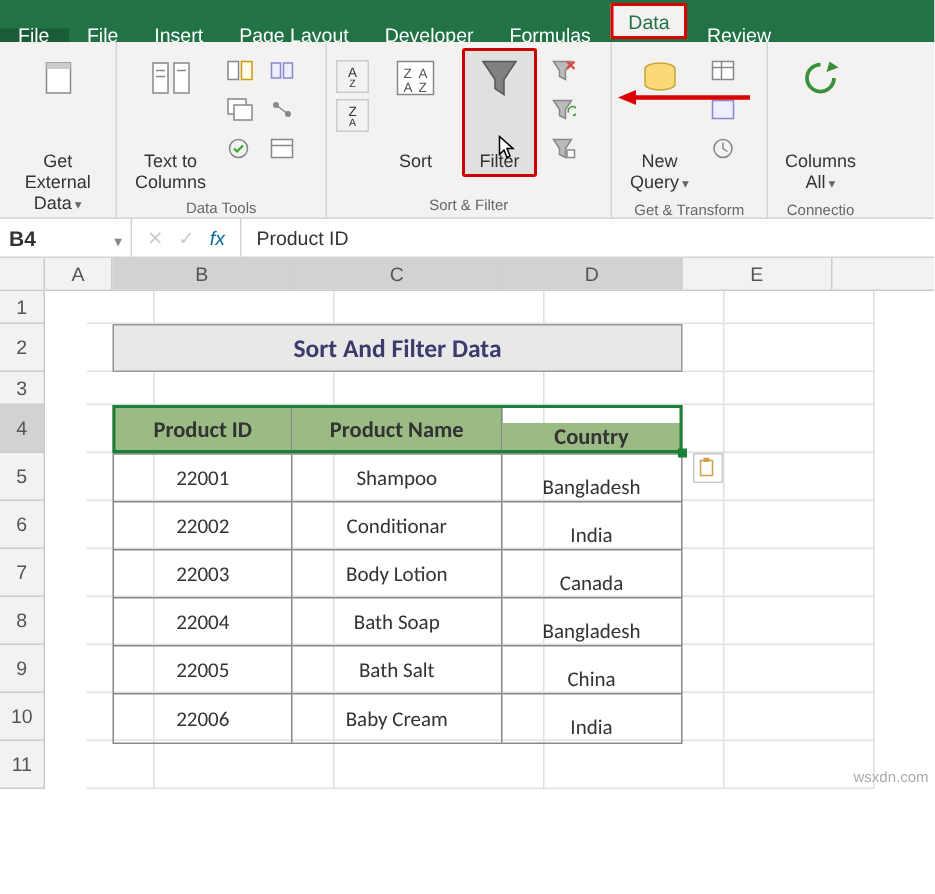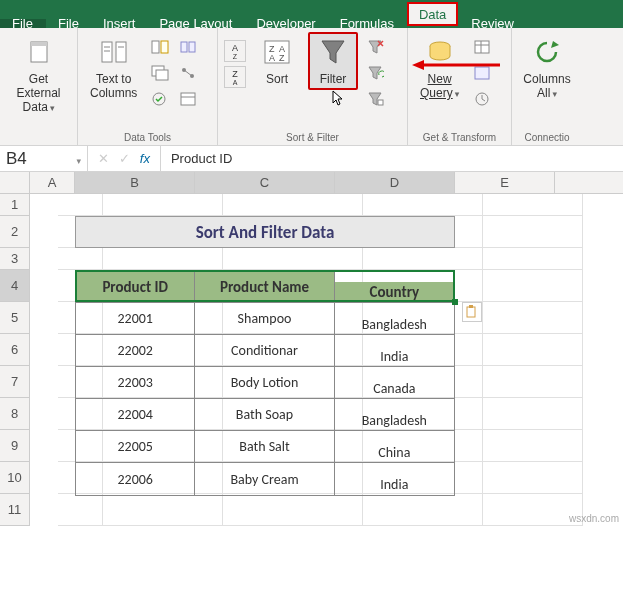--- a/index.html
+++ b/index.html
@@ -12,30 +12,30 @@
   .tab.file { background: #1a5c38; border-right:1px solid #1a5c38; }
   .tab.highlighted { border: 2px solid #d00; margin: 2px 1px; padding: 0 10px; }
   
   
   .ribbon { background: #f3f2f1; border-bottom: 1px solid #d4d4d4; display: flex; height: 118px; }
   .group { display: flex; flex-direction: column; border-right: 1px solid #d4d4d4; padding: 4px 6px 2px 6px; }
   .group-body { flex: 1; display: flex; align-items: flex-start; gap: 6px; }
   .group-label { text-align: center; font-size: 10px; color: #666; padding-top: 2px; }
   .big-btn { display: flex; flex-direction: column; align-items: center; justify-content: flex-start; padding: 4px 6px; gap: 4px; cursor: pointer; min-width: 50px; }
   .big-btn .icon-box { width: 32px; height: 32px; display:flex; align-items:center; justify-content:center;}
-  .big-btn .lbl { font-size: 12px; text-align: center; line-height: 14px; }
+  .big-btn .lbl { font-size: 12px; text-align: center; line-height: 14px; margin-top: 28px; }
   .small-stack { display:flex; flex-direction:column; gap:4px; padding-top:4px;}
   .small-item { width:22px; height:22px; display:flex; align-items:center; justify-content:center; }
   .drop-arrow::after { content:"▾"; font-size:9px; color:#666; margin-left:2px;}
   .filter-highlight { border:2px solid #c00; background:#e0e0e0; border-radius:2px; padding:2px 4px; position:relative;}
   .red-arrow { position:absolute; left:412px; top:32px; z-index:5; }
   
   
   .namebox-row { display:flex; align-items:center; height:26px; border-bottom:1px solid #d4d4d4; background:#fff; }
-  .namebox { width:88px; border-right:1px solid #d4d4d4; padding:0 6px; height:100%; display:flex; align-items:center; justify-content:space-between; font-size:17px;}
+  .namebox { width:88px; border-right:1px solid #d4d4d4; padding:0 6px; height:100%; display:flex; align-items:center; justify-content:space-between; font-size:14px;font-weight:bold;}
   .namebox .dd::after{content:"▾"; font-size:9px; color:#888;}
   .fx-controls { display:flex; align-items:center; gap:10px; padding:0 10px; color:#999; border-right:1px solid #d4d4d4; height:100%;}
   .fx-label { font-style: italic; color:#0369a1; font-size:13px;}
   .formula-content { padding:0 10px; font-size:13px; color:#333; }
 
   
   .grid-wrap { position:relative; }
   .col-headers { display:flex; height:22px; background:#f3f2f1; border-bottom:1px solid #ccc;}
   .corner { width:30px; border-right:1px solid #ccc; background:#f3f2f1;}
   .ch { border-right:1px solid #ccc; text-align:center; font-size:13px; color:#555; line-height:22px;}
@@ -222,21 +222,21 @@
 
   <div class="group" style="width:104px;">
     <div class="group-body">
       <div class="big-btn">
         <div class="icon-box">
           <svg width="30" height="28">
               <ellipse cx="15" cy="8" rx="10" ry="4" fill="#f9d978" stroke="#c9a43a"></ellipse>
               <path d="M5 8 L5 18 A10 4 0 0 0 25 18 L25 8" fill="#f9d978" stroke="#c9a43a"></path>
             </svg>
         </div>
-        <div class="lbl"><span style="white-space:pre-line;text-decoration:underline;">New
+        <div class="lbl"><span style="white-space:pre-line;">New
 Query</span><span class="drop-arrow"></span></div>
       </div>
       <div class="small-stack">
         <div class="small-item">
             <svg width="18" height="16">
               <rect x="2" y="2" width="14" height="12" fill="#fff" stroke="#888"></rect>
               <line x1="2" y1="6" x2="16" y2="6" stroke="#888"></line>
               <line x1="8" y1="2" x2="8" y2="14" stroke="#888"></line>
             </svg>
           </div>

